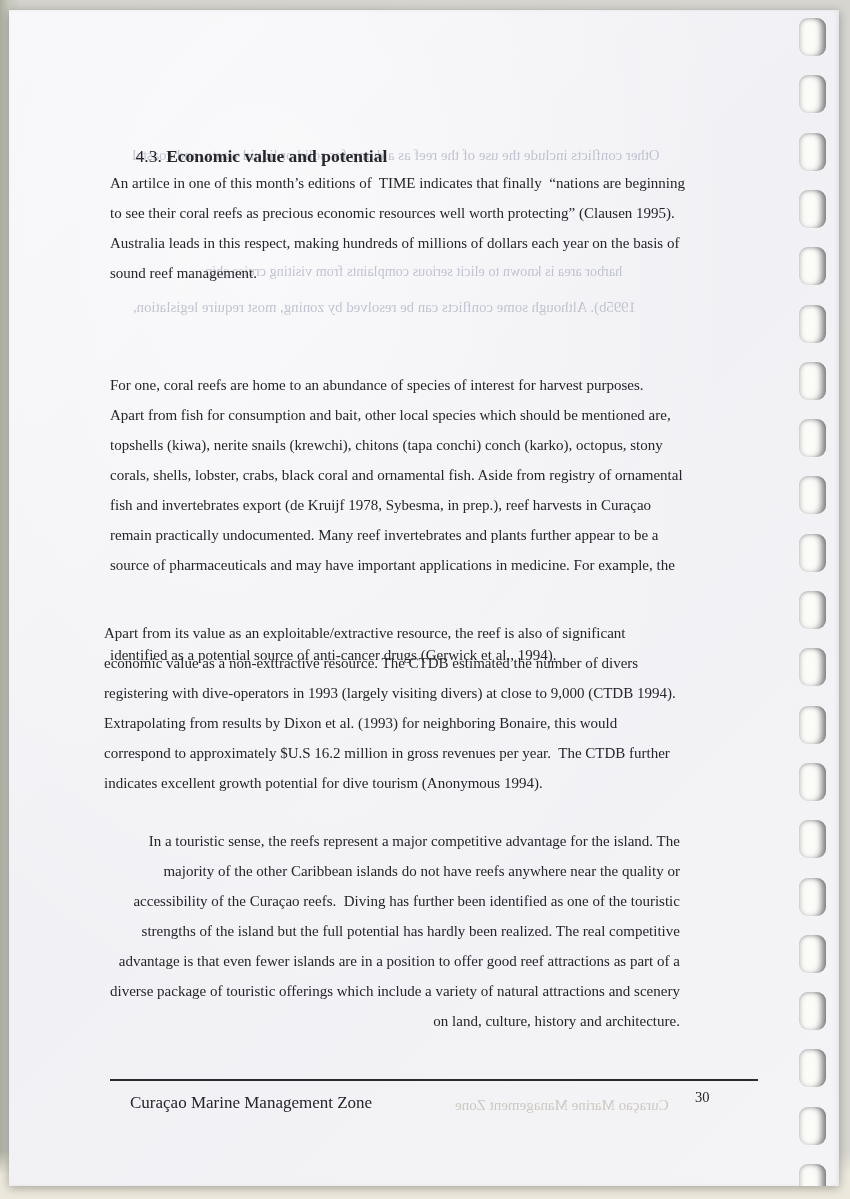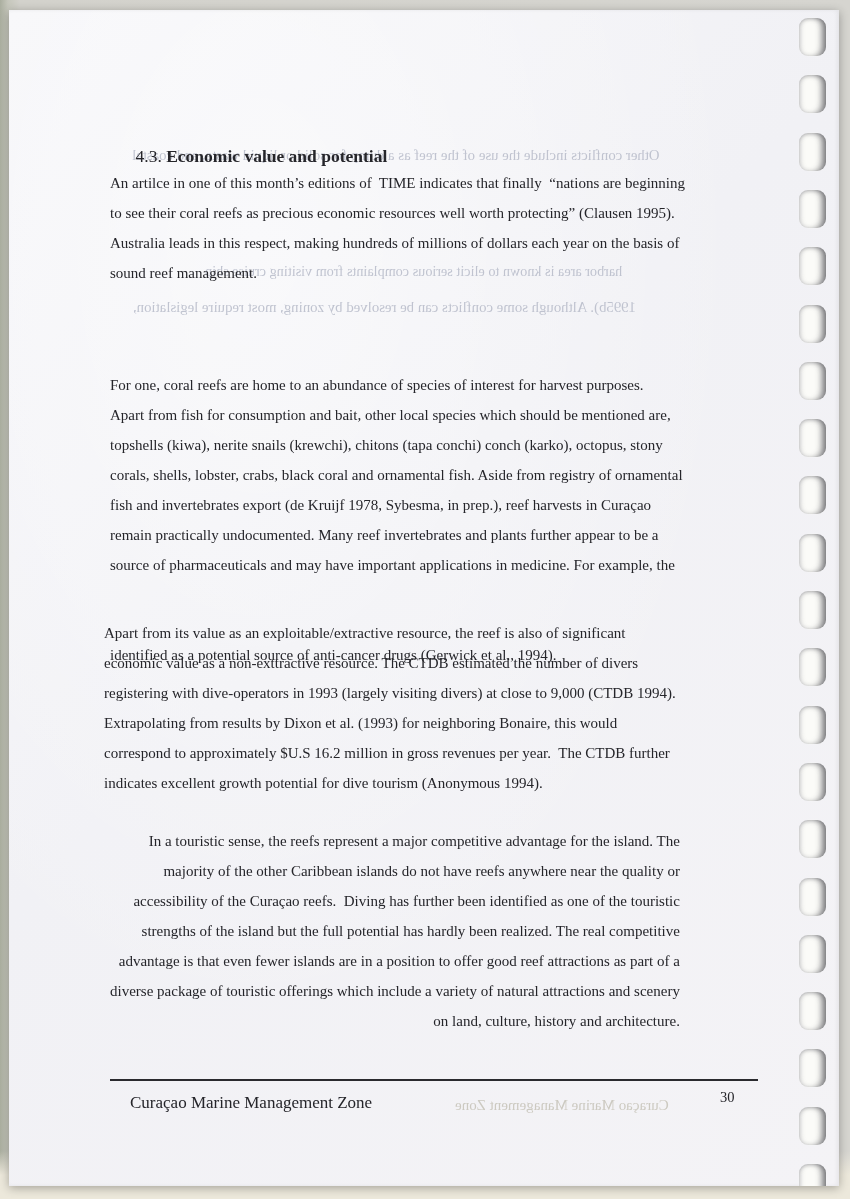--- a/index.html
+++ b/index.html
@@ -108,21 +108,21 @@
   <div class="txt" style="left:101px; top:816px;text-align:right;">In a touristic sense, the reefs represent a major competitive advantage for the island. The
 majority of the other Caribbean islands do not have reefs anywhere near the quality or
 accessibility of the Curaçao reefs.  Diving has further been identified as one of the touristic
 strengths of the island but the full potential has hardly been realized. The real competitive
 advantage is that even fewer islands are in a position to offer good reef attractions as part of a
 diverse package of touristic offerings which include a variety of natural attractions and scenery
 on land, culture, history and architecture.</div>
 
   <div class="footer-rule"></div>
   <div class="txt footer-title" style="left:121px; top:1078px;">Curaçao Marine Management Zone</div>
-  <div class="txt page-number" style="left:711px; top:1072px;">30</div>
+  <div class="txt page-number" style="left:686px; top:1072px;">30</div>
 
   <div class="holes">
       <div class="hole" style="top: 8px;"></div>
       <div class="hole" style="top: 65.3px;"></div>
       <div class="hole" style="top: 122.6px;"></div>
       <div class="hole" style="top: 179.9px;"></div>
       <div class="hole" style="top: 237.2px;"></div>
       <div class="hole" style="top: 294.5px;"></div>
       <div class="hole" style="top: 351.8px;"></div>
       <div class="hole" style="top: 409.1px;"></div>

